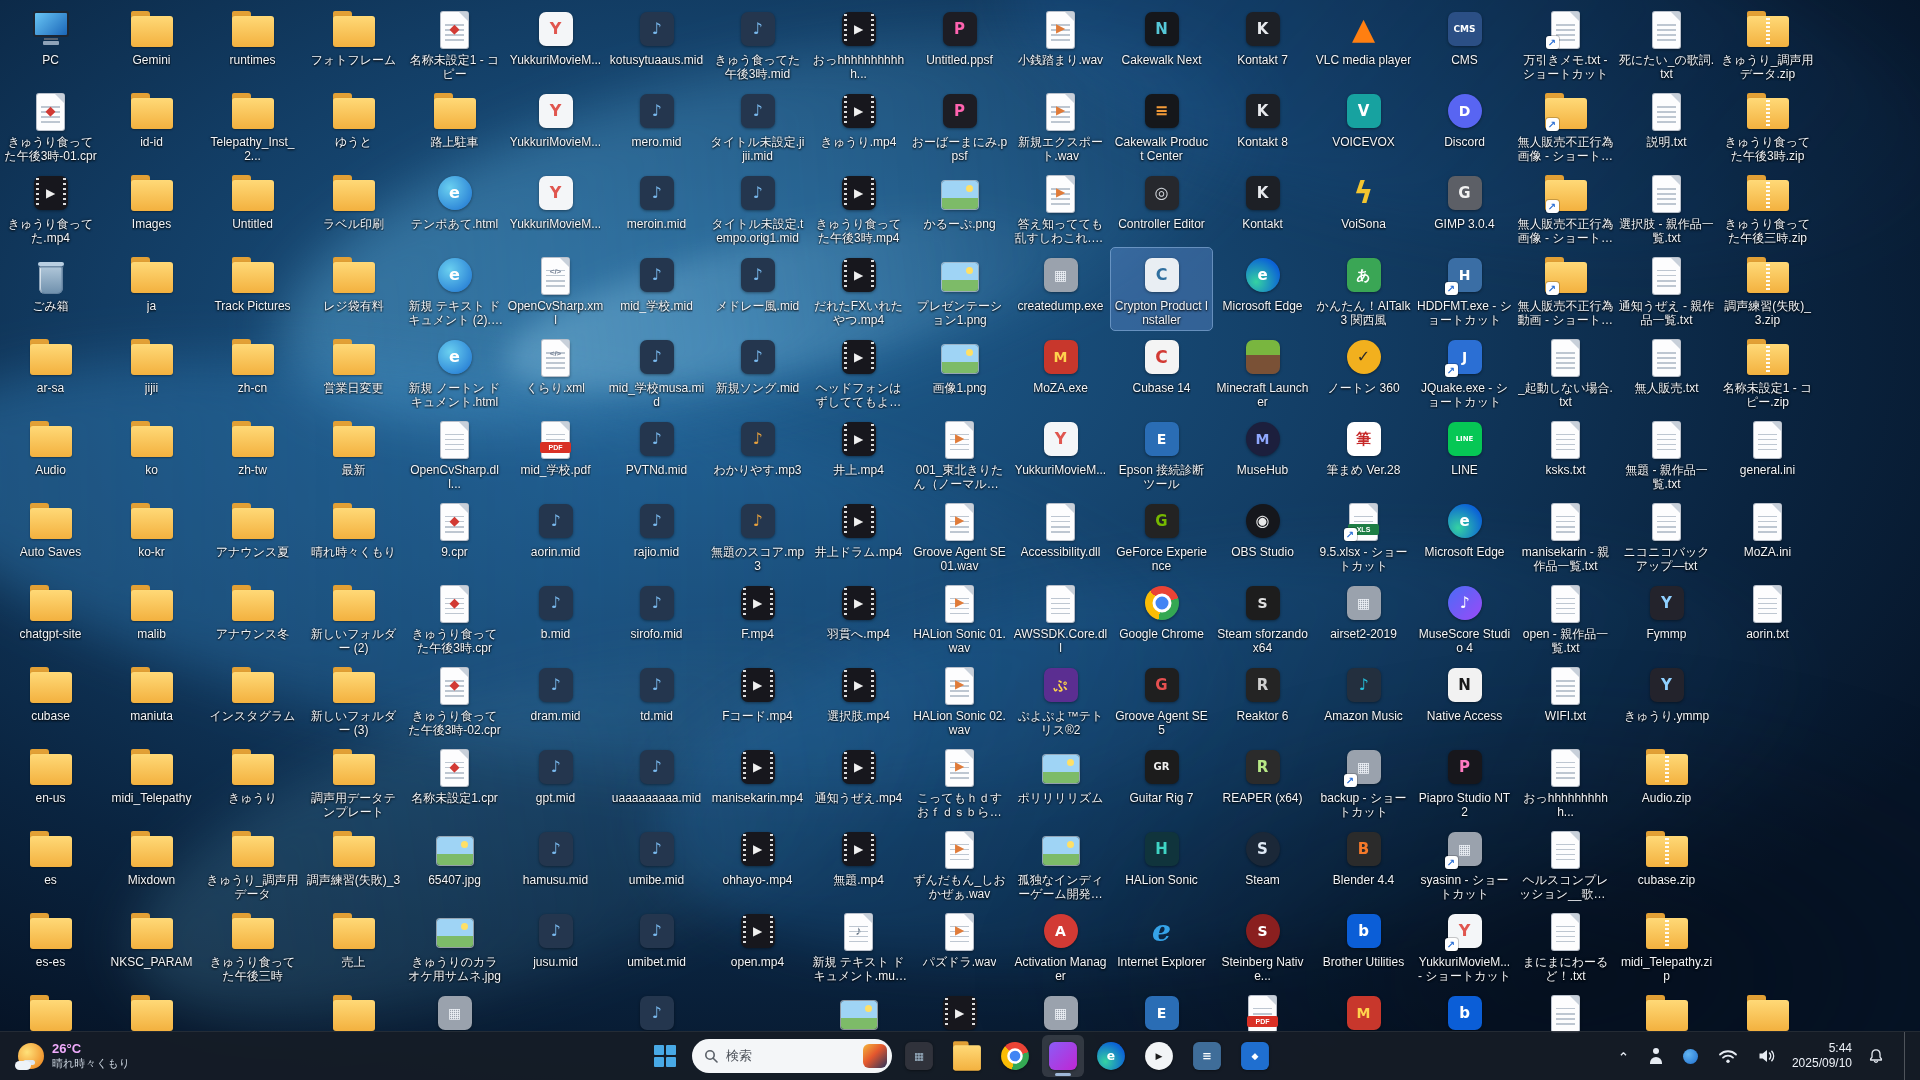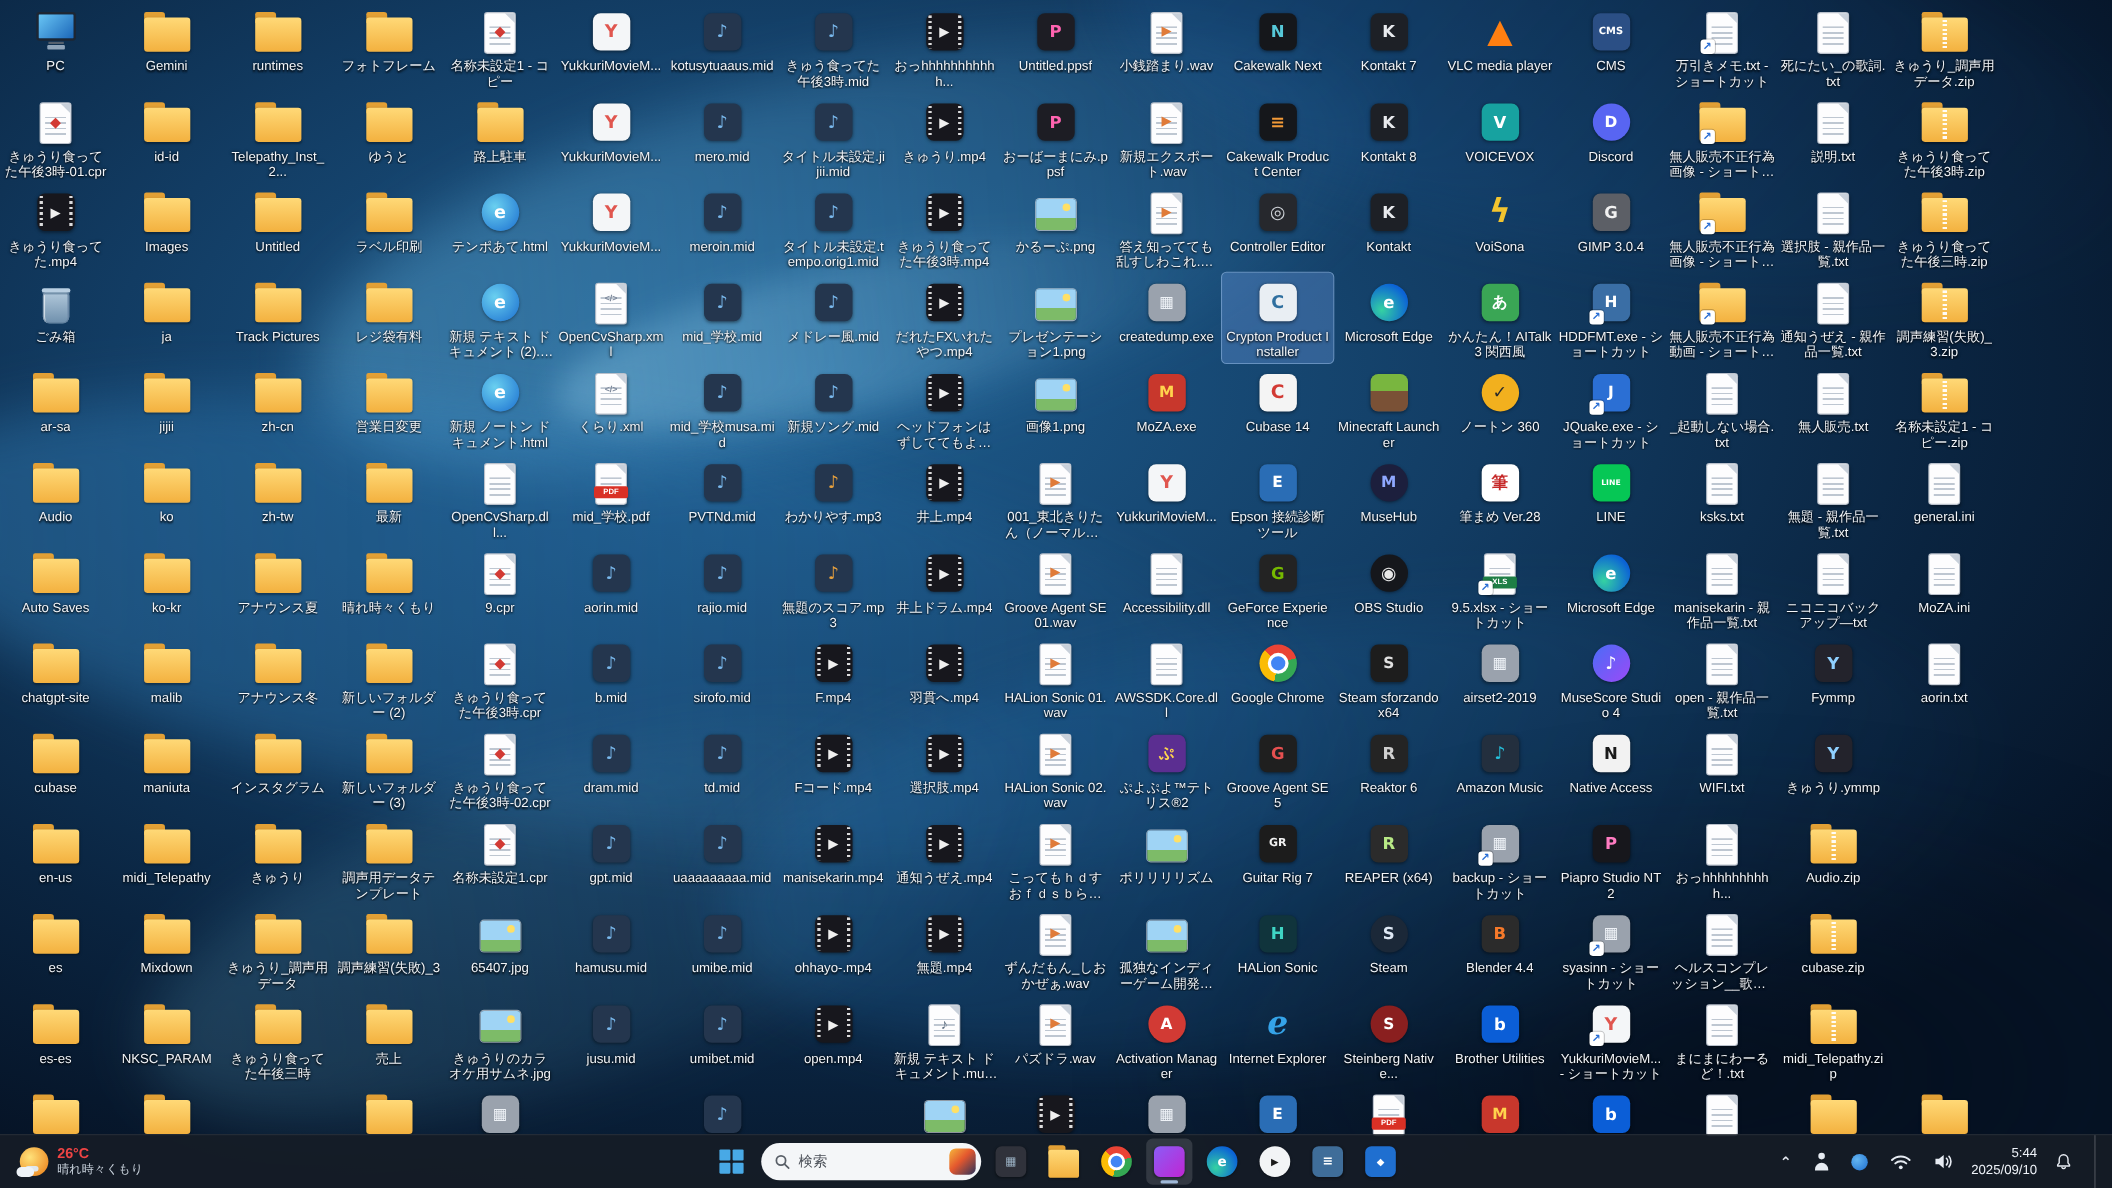--- a/index.html
+++ b/index.html
@@ -89,21 +89,21 @@
   #taskbar{position:absolute;left:0;right:0;bottom:0;height:48px;z-index:10;
     background:rgba(22,28,38,.92);border-top:1px solid rgba(255,255,255,.07);
     display:flex;align-items:center}
   
   .weather{position:absolute;left:8px;top:0;bottom:0;display:flex;align-items:center;gap:8px;padding:0 10px;border-radius:6px}
   .wicon{width:26px;height:26px;border-radius:50%;position:relative;flex:none;
     background:radial-gradient(circle at 35% 35%,#ffe27a,#f0942d 75%)}
   .wicon::after{content:"";position:absolute;left:-3px;bottom:-1px;width:16px;height:9px;border-radius:8px;
     background:#eef3f8;box-shadow:6px -3px 0 -2px #dfe7ef}
   .wtxt{display:flex;flex-direction:column;line-height:15px}
-  .wtemp{font-size:13px;color:#ef4444;font-weight:bold}
+  .wtemp{font-size:13px;color:#f0abfc;font-weight:bold}
   .wcond{font-size:11px;color:#c9d2dc}
   
   #tb-center{position:absolute;left:50%;transform:translateX(-50%);display:flex;align-items:center;gap:6px;height:100%}
   .tb-btn{position:relative;width:42px;height:42px;border-radius:6px;display:flex;align-items:center;justify-content:center;flex:none}
   .tb-btn.active{background:rgba(255,255,255,.13)}
   .tb-ind{position:absolute;bottom:1px;left:50%;transform:translateX(-50%);width:16px;height:3px;border-radius:2px;background:#9fb8d8}
   .icowrap.tb{width:34px;height:34px;transform:scale(.82)}
   .i-start{display:grid;grid-template-columns:10px 10px;grid-template-rows:10px 10px;gap:2px}
   .i-start span{background:#48a9e6;border-radius:1px}
   

